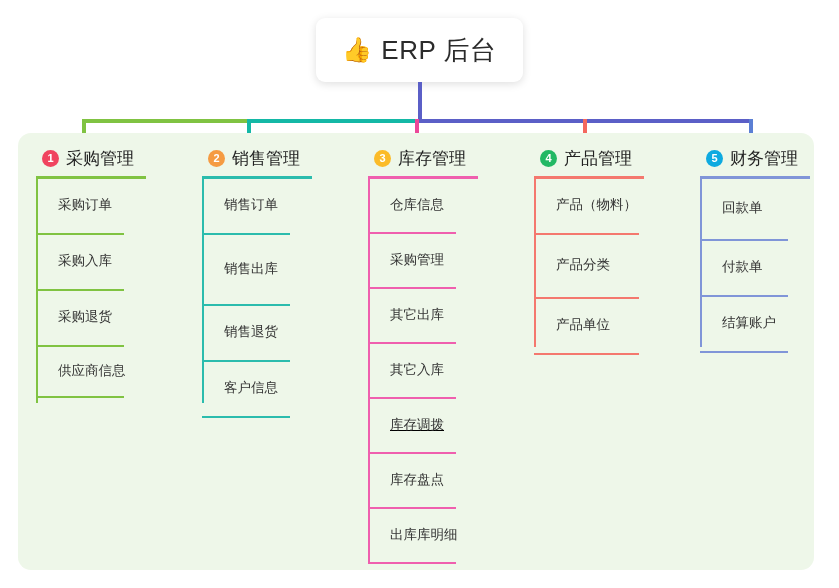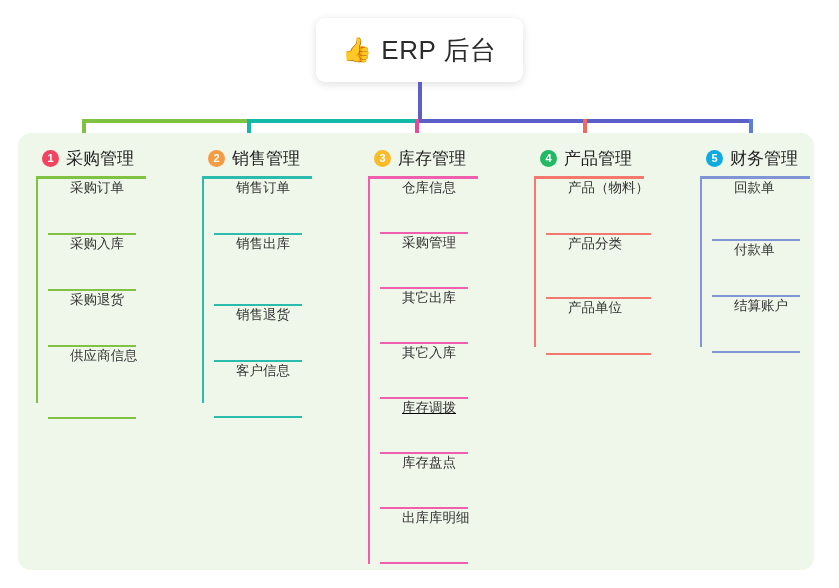--- a/index.html
+++ b/index.html
@@ -120,24 +120,23 @@
   .spine {
     position: absolute;
     left: 0;
     top: 0;
     width: 2px;
   }
   .leaf {
     position: relative;
     box-sizing: border-box;
     display: flex;
-    align-items: flex-start;
+    align-items: center;
     padding-left: 22px;
     padding-bottom: 4px;
-    margin-left: 12px;
   }
   .leaf-label {
     font-size: 13.5px;
     color: #333333;
     white-space: nowrap;
   }
   .leaf-rule {
     position: absolute;
     left: 0;
     bottom: 0;
@@ -183,21 +182,21 @@
             <div class="leaf-rule" style="width: 88px; background: rgb(128, 195, 66);"></div>
           </div>
           <div class="leaf" style="height: 56px;">
             <span class="leaf-label">采购入库</span>
             <div class="leaf-rule" style="width: 88px; background: rgb(128, 195, 66);"></div>
           </div>
           <div class="leaf" style="height: 56px;">
             <span class="leaf-label">采购退货</span>
             <div class="leaf-rule" style="width: 88px; background: rgb(128, 195, 66);"></div>
           </div>
-          <div class="leaf" style="height: 72px;">
+          <div class="leaf" style="height: 51px;">
             <span class="leaf-label">供应商信息</span>
             <div class="leaf-rule" style="width: 88px; background: rgb(128, 195, 66);"></div>
           </div>
         </div>
       </div>
       <div class="column" style="left: 202px;">
         <div class="col-head">
           <span class="badge" style="background: rgb(245, 155, 66);">2</span>
           <span class="col-title">销售管理</span>
         </div>

